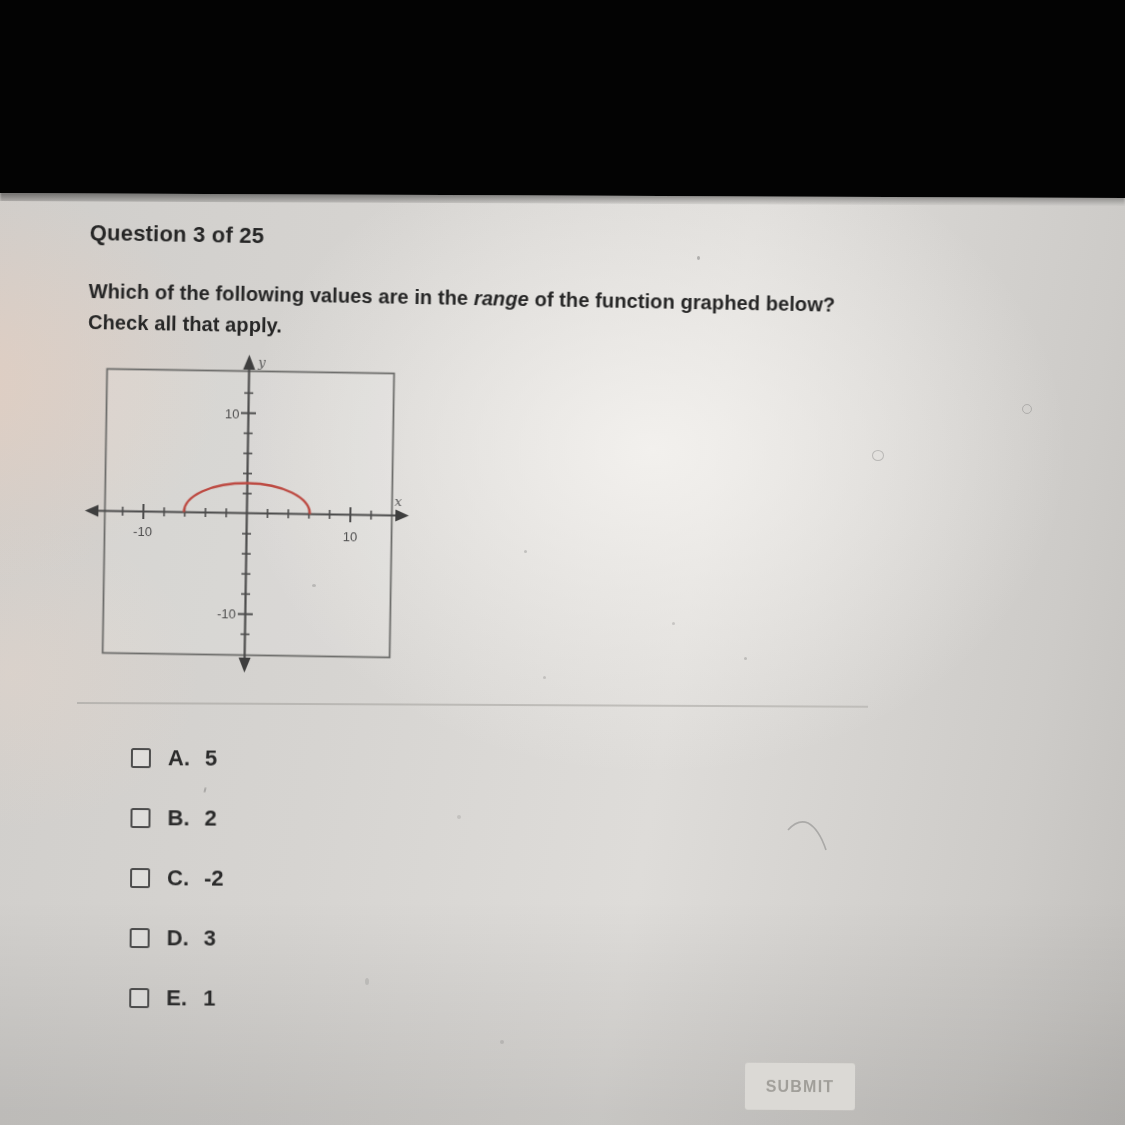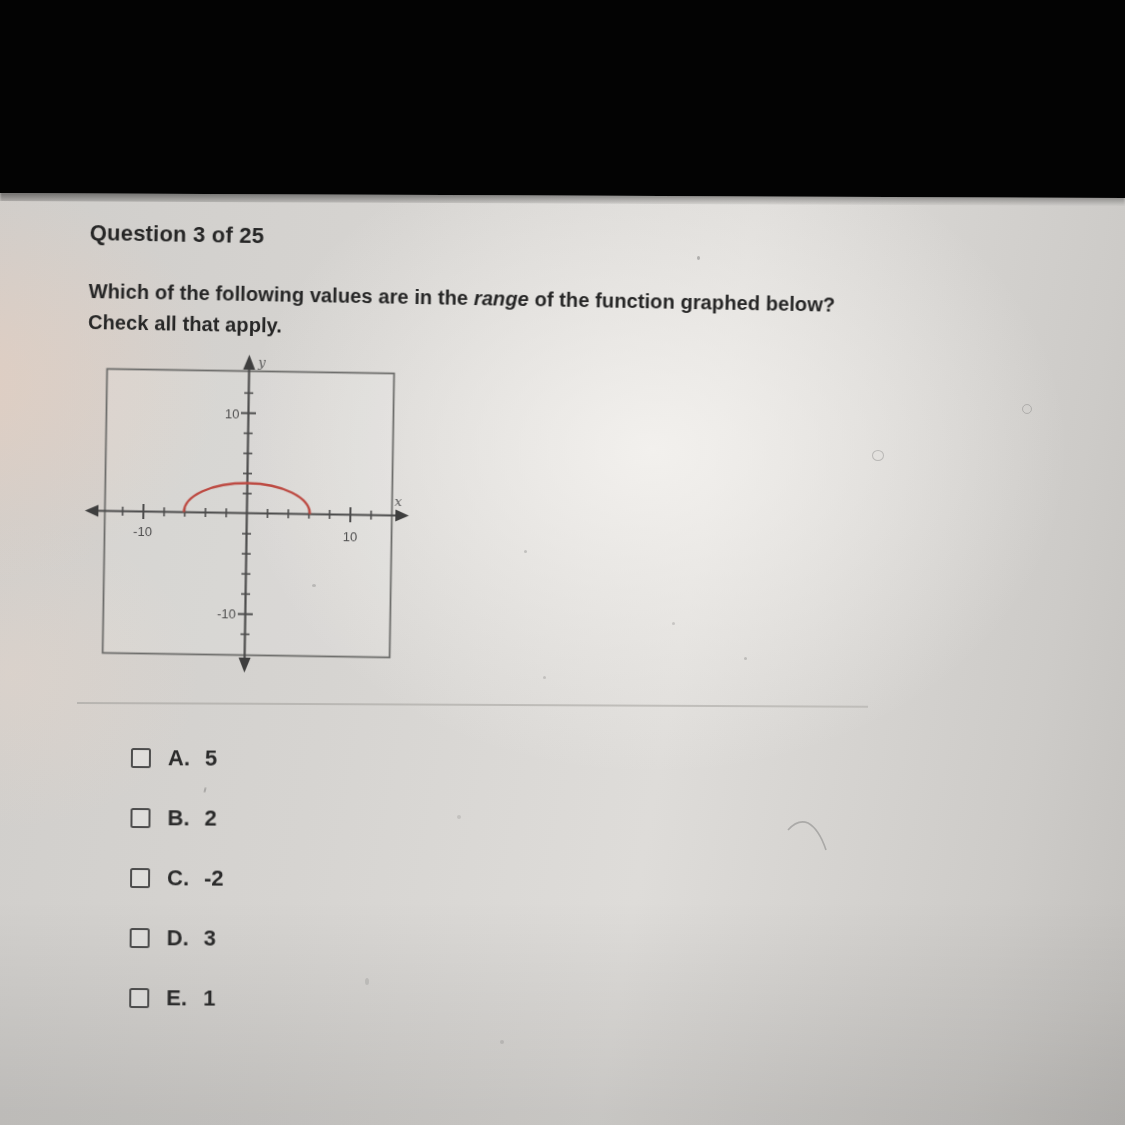--- a/index.html
+++ b/index.html
@@ -162,20 +162,21 @@
       <span class="opt-letter">D.</span>
       <span class="opt-value">3</span>
     </div>
     <div class="option-row">
       <span class="checkbox"></span>
       <span class="opt-letter">E.</span>
       <span class="opt-value">1</span>
     </div>
   </div>
 
+  <button class="submit-btn soft">SUBMIT</button>
 
   <span class="speck" style="left:697px;top:256px;width:3px;height:4px;"></span>
   <span class="speck" style="left:204px;top:787px;width:2px;height:6px;transform:rotate(14deg);"></span>
   <span class="speck" style="left:524px;top:550px;width:3px;height:3px;opacity:.7;"></span>
   <span class="speck" style="left:312px;top:584px;width:4px;height:3px;opacity:.7;"></span>
   <span class="speck" style="left:672px;top:622px;width:3px;height:3px;opacity:.6;"></span>
   <span class="speck" style="left:744px;top:657px;width:3px;height:3px;opacity:.7;"></span>
   <span class="speck" style="left:543px;top:676px;width:3px;height:3px;opacity:.6;"></span>
   <span class="speck" style="left:457px;top:815px;width:4px;height:4px;opacity:.45;"></span>
   <span class="speck" style="left:365px;top:978px;width:4px;height:7px;opacity:.45;"></span>

